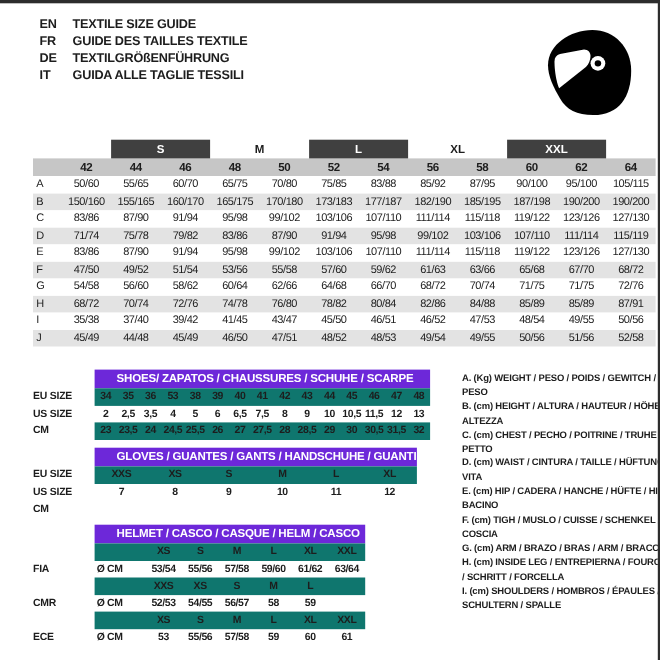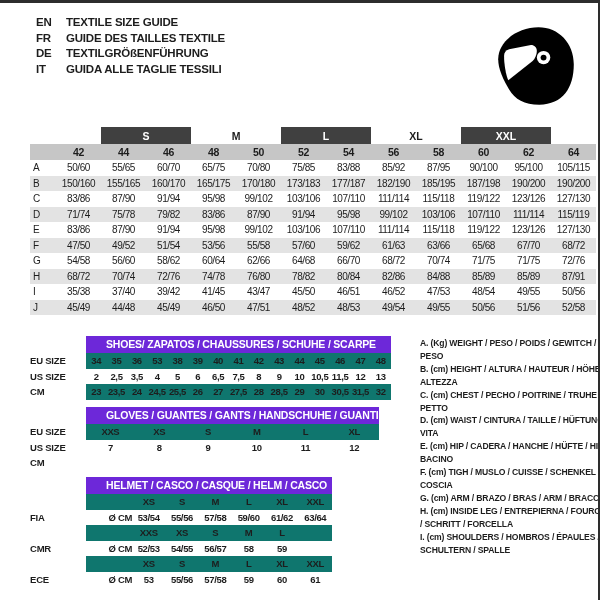--- a/index.html
+++ b/index.html
@@ -29,21 +29,21 @@
   .val-cell { flex:1; text-align:center; white-space:nowrap; }
   
   .sub { position:absolute; display:flex; }
   .sub-labels { width:56px; flex:none; }
   .sub-header-spacer { height:17px; }
   .sub-label { height:15.5px; line-height:15.5px; font-weight:bold; font-size:9.5px; letter-spacing:-0.2px; }
   .sub-title { height:17px; background:#6d28d9; color:#ffffff; font-weight:bold; font-size:10.5px; line-height:17px; padding-left:20px; letter-spacing:-0.2px; white-space:nowrap; }
   .sub-row { display:flex; height:15.5px; align-items:center; font-size:9.5px; font-weight:600; letter-spacing:-0.35px; }
   .sub-row.alt { background:#0f766e; }
   .sub-cell { flex:1; text-align:center; white-space:nowrap; }
-  .helm-unit { width:46px; flex:none; padding-left:2px; box-sizing:border-box; font-weight:bold; text-align:right; }
+  .helm-unit { width:46px; flex:none; padding-left:2px; box-sizing:border-box; font-weight:bold; text-align:left; }
   
   .legend { position:absolute; left:420px; top:334px; width:194px; }
   .legend-item { font-weight:bold; font-size:8.6px; line-height:12.9px; letter-spacing:-0.15px; }
 </style>
 </head>
 <body>
 
 <div class="page">
 
   <div class="langs" id="langs">

